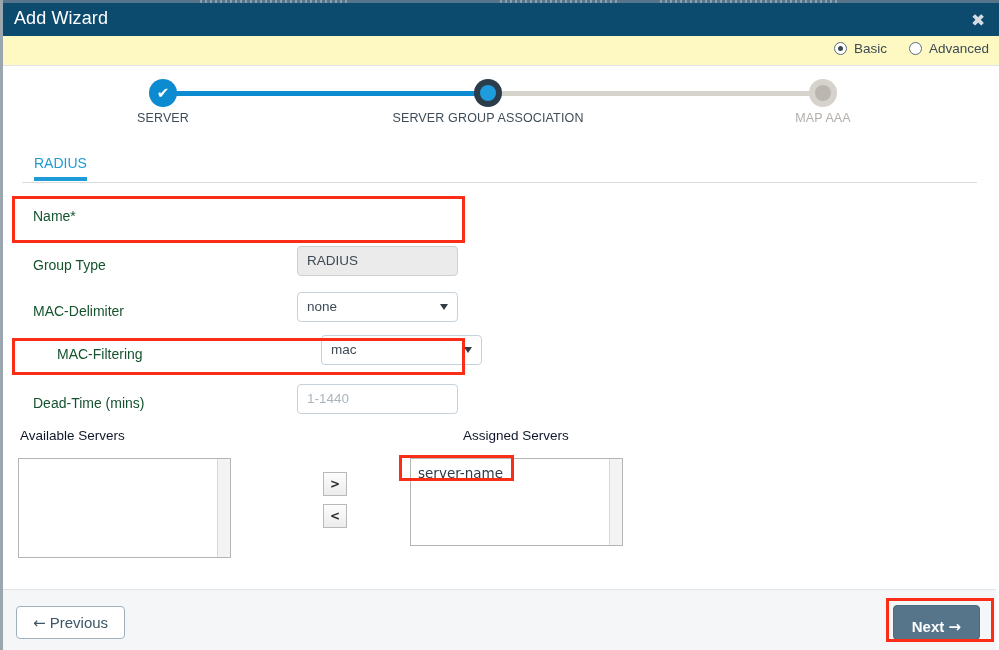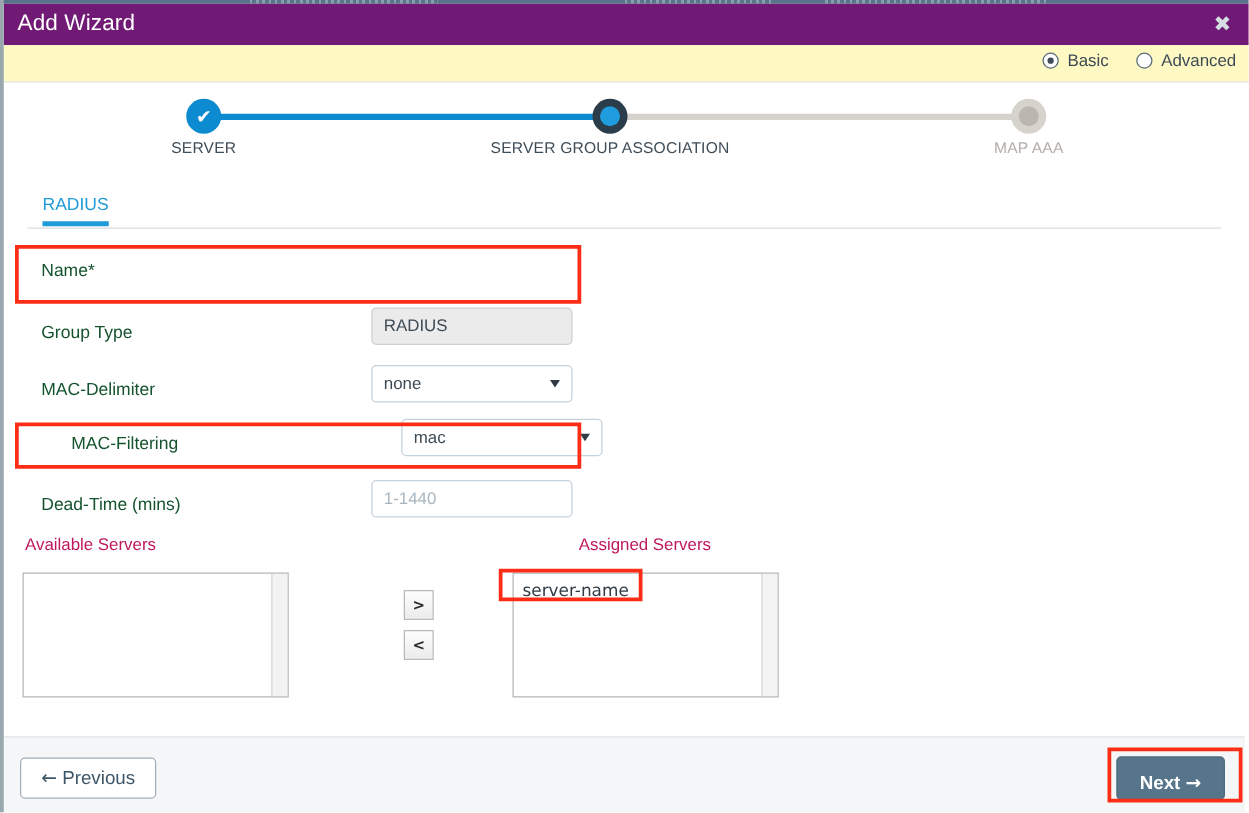--- a/index.html
+++ b/index.html
@@ -41,21 +41,21 @@
     background: #9ba7af;
     z-index: 30;
   }
 
   
   .titlebar {
     position: absolute;
     top: 3px; left: 3px;
     width: 996px;
     height: 33px;
-    background: #701a75;
+    background: #0c4a6e;
     box-sizing: border-box;
   }
   .titlebar .title {
     position: absolute;
     left: 11px;
     top: 5px;
     font-size: 18px;
     color: #ffffff;
     letter-spacing: .1px;
   }
@@ -275,21 +275,21 @@
   .dual {
     position: absolute;
     top: 428px;
     left: 0;
     width: 999px;
     height: 140px;
   }
   .list-title {
     position: absolute;
     font-size: 13.5px;
-    color: #be185d;
+    color: #0f172a;
   }
   .listbox {
     position: absolute;
     box-sizing: border-box;
     border: 1px solid #b5b5b5;
     background: #fff;
     overflow: hidden;
   }
   .listbox .track {
     position: absolute;
@@ -467,21 +467,21 @@
   <div class="list-title" style="left:20px; top:0px;">Available Servers</div>
   <div class="list-title" style="left:463px; top:0px;">Assigned Servers</div>
 
   <div class="listbox" style="left:18px; top:30px; width:213px; height:100px;">
     <div class="track"></div>
   </div>
 
   <div class="xferbtn" style="left:323px; top:44px;">&gt;</div>
   <div class="xferbtn" style="left:323px; top:76px;">&lt;</div>
 
-  <div class="listbox" style="left:410px; top:30px; width:213px; height:100px;text-align:center;">
+  <div class="listbox" style="left:410px; top:30px; width:213px; height:88px;text-align:center;">
     <div class="list-item">server-name</div>
     <div class="track"></div>
   </div>
 </div>
 
 <div class="footer">
   <div class="btn-prev">
     <span class="arrow-glyph">←</span>
     <span>Previous</span>
   </div>

